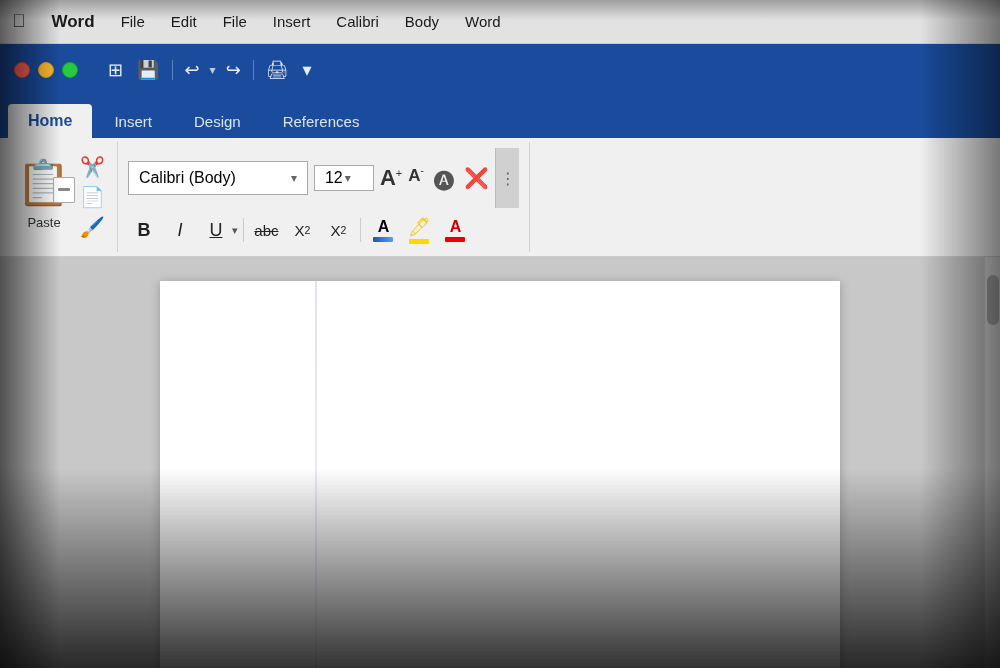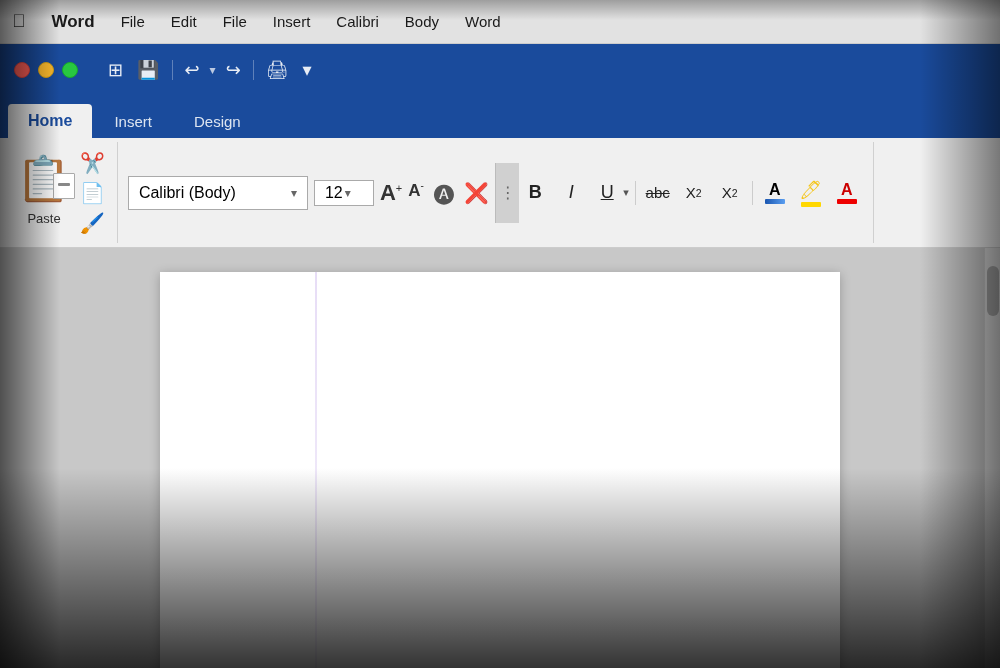--- a/index.html
+++ b/index.html
@@ -162,21 +162,23 @@
     .small-icons-col {
       display: flex;
       flex-direction: column;
       gap: 6px;
       margin-left: 6px;
     }
 
     
     .font-group {
       display: flex;
+      flex-direction: column;
       padding: 6px 10px;
+      gap: 6px;
       border-right: 1px solid #d0d0d0;
       min-width: 300px;
     }
 
     .font-row {
       display: flex;
       align-items: center;
       gap: 6px;
     }
 
@@ -374,20 +376,23 @@
     <div class="ribbon-tabs">
       <div class="ribbon-tab active">
         <span>Home</span>
       </div>
       <div class="ribbon-tab">
         <span>Insert</span>
       </div>
       <div class="ribbon-tab">
         <span>Design</span>
       </div>
+      <div class="ribbon-tab">
+        <span>References</span>
+      </div>
     </div>
 
     <div class="ribbon-content">
 
       <div class="ribbon-group">
         <div style="display:flex;align-items:flex-start;gap:6px;">
 
           <div class="paste-btn">
             <div style="position:relative;width:48px;height:56px;display:flex;align-items:center;justify-content:center;">
 

